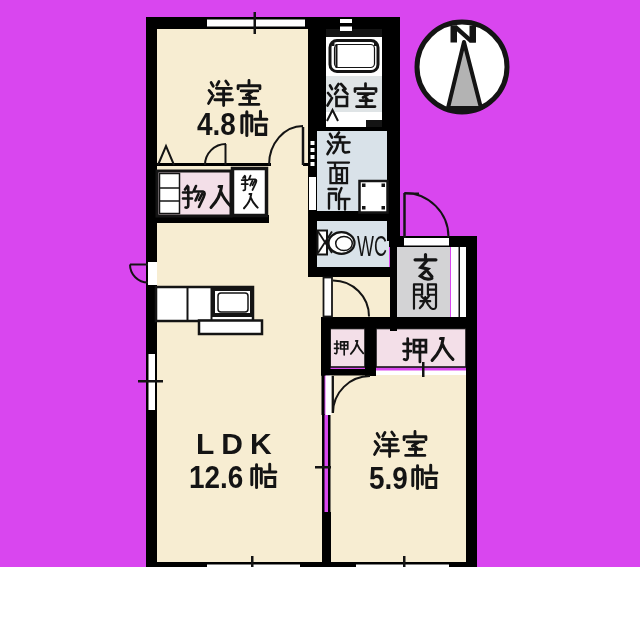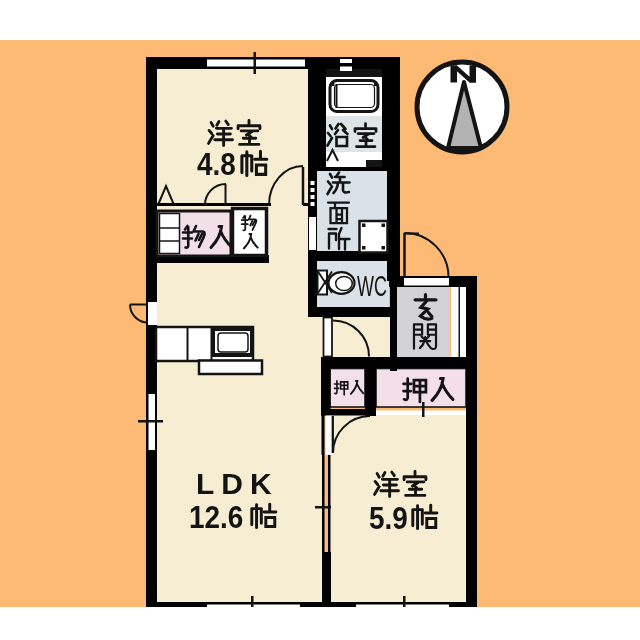--- a/index.html
+++ b/index.html
@@ -1,16 +1,16 @@
 <!DOCTYPE html>
 <html><head>
 <meta charset="utf-8">
 <style>
 html,body{margin:0;padding:0;background:#fff;}
-#c{position:relative;width:640px;height:567px;background:#fdba74;overflow:hidden;margin-top:40px;}
+#c{position:relative;width:640px;height:567px;background:#d946ef;overflow:hidden;}
 svg text{font-family:"Liberation Sans",sans-serif;fill:#141414;}
 </style>
 </head>
 <body>
 <div id="c">
 <svg width="640" height="640" viewBox="0 0 640 640">
 <defs>
 
 <g id="g-you" stroke="#141414" stroke-width="11" fill="none" stroke-linecap="round">
   <path d="M16,10 L24,24 M8,40 L18,52 M6,90 Q14,76 24,60"></path>

